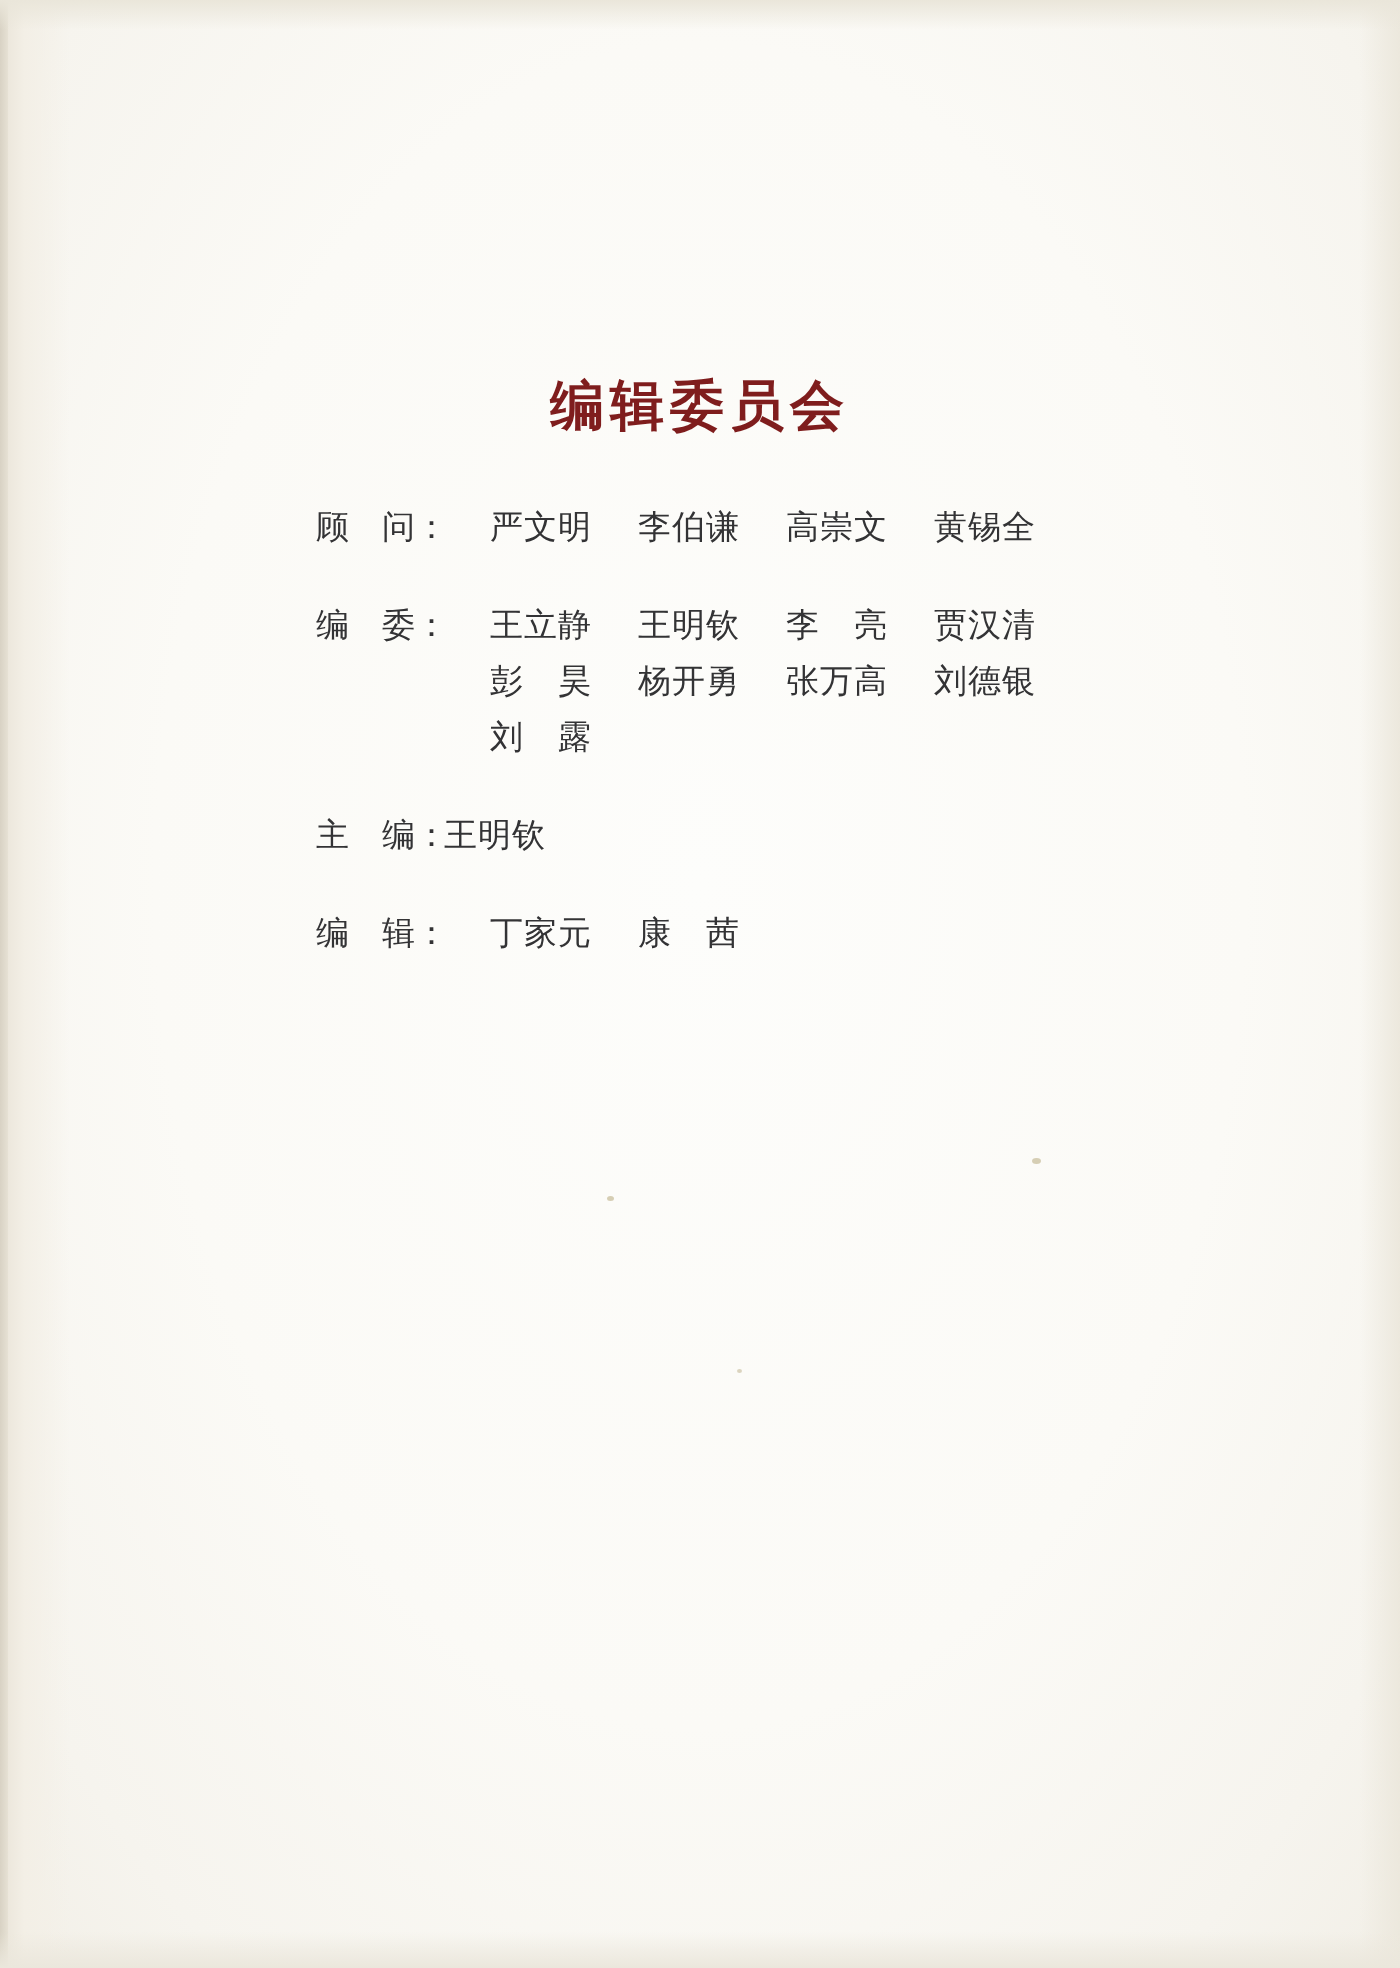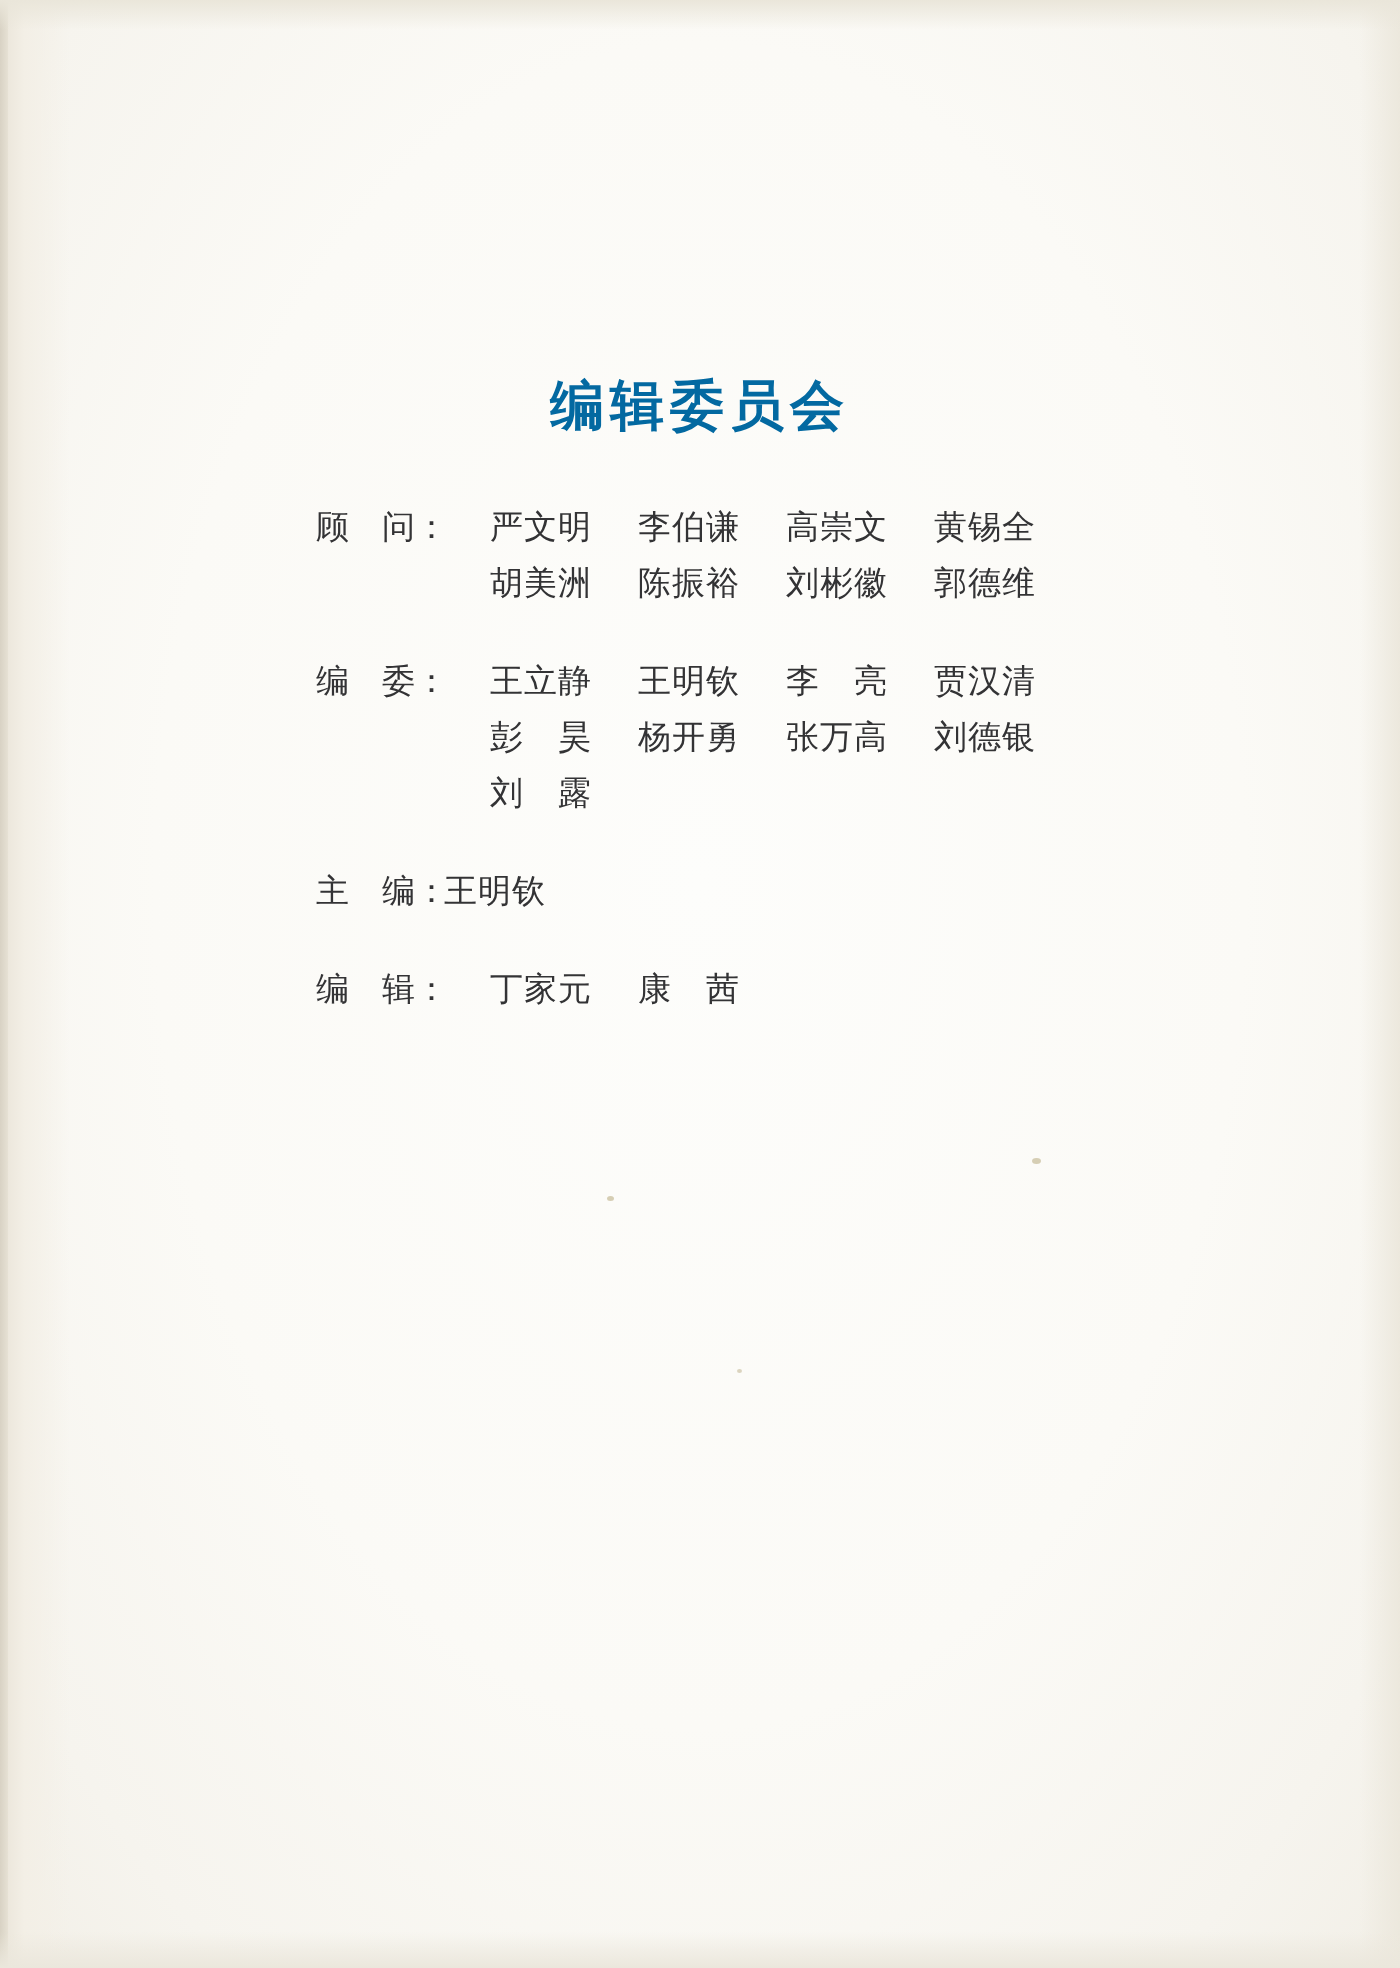--- a/index.html
+++ b/index.html
@@ -70,21 +70,21 @@
   .page-title {
     position: absolute;
     top: 370px;
     left: 0;
     width: 1400px;
     text-align: center;
     font-family: "DejaVu Serif", serif;
     font-weight: bold;
     font-size: 54px;
     letter-spacing: 6px;
-    color: #0369a1;
+    color: #7f1d1d;
   }
 
   .sections {
     position: absolute;
     top: 505px;
     left: 316px;
     width: 780px;
   }
 
   .section {
@@ -158,29 +158,20 @@
     <div class="section">
       <div class="row">
         <div class="label">顾　问：</div>
         <div class="names">
           <div class="name">严文明</div>
           <div class="name">李伯谦</div>
           <div class="name">高崇文</div>
           <div class="name">黄锡全</div>
         </div>
       </div>
-      <div class="row">
-        <div class="label blank">　</div>
-        <div class="names">
-          <div class="name">胡美洲</div>
-          <div class="name">陈振裕</div>
-          <div class="name">刘彬徽</div>
-          <div class="name">郭德维</div>
-        </div>
-      </div>
     </div>
 
     <div class="section">
       <div class="row">
         <div class="label">编　委：</div>
         <div class="names">
           <div class="name">王立静</div>
           <div class="name">王明钦</div>
           <div class="name">李　亮</div>
           <div class="name">贾汉清</div>

